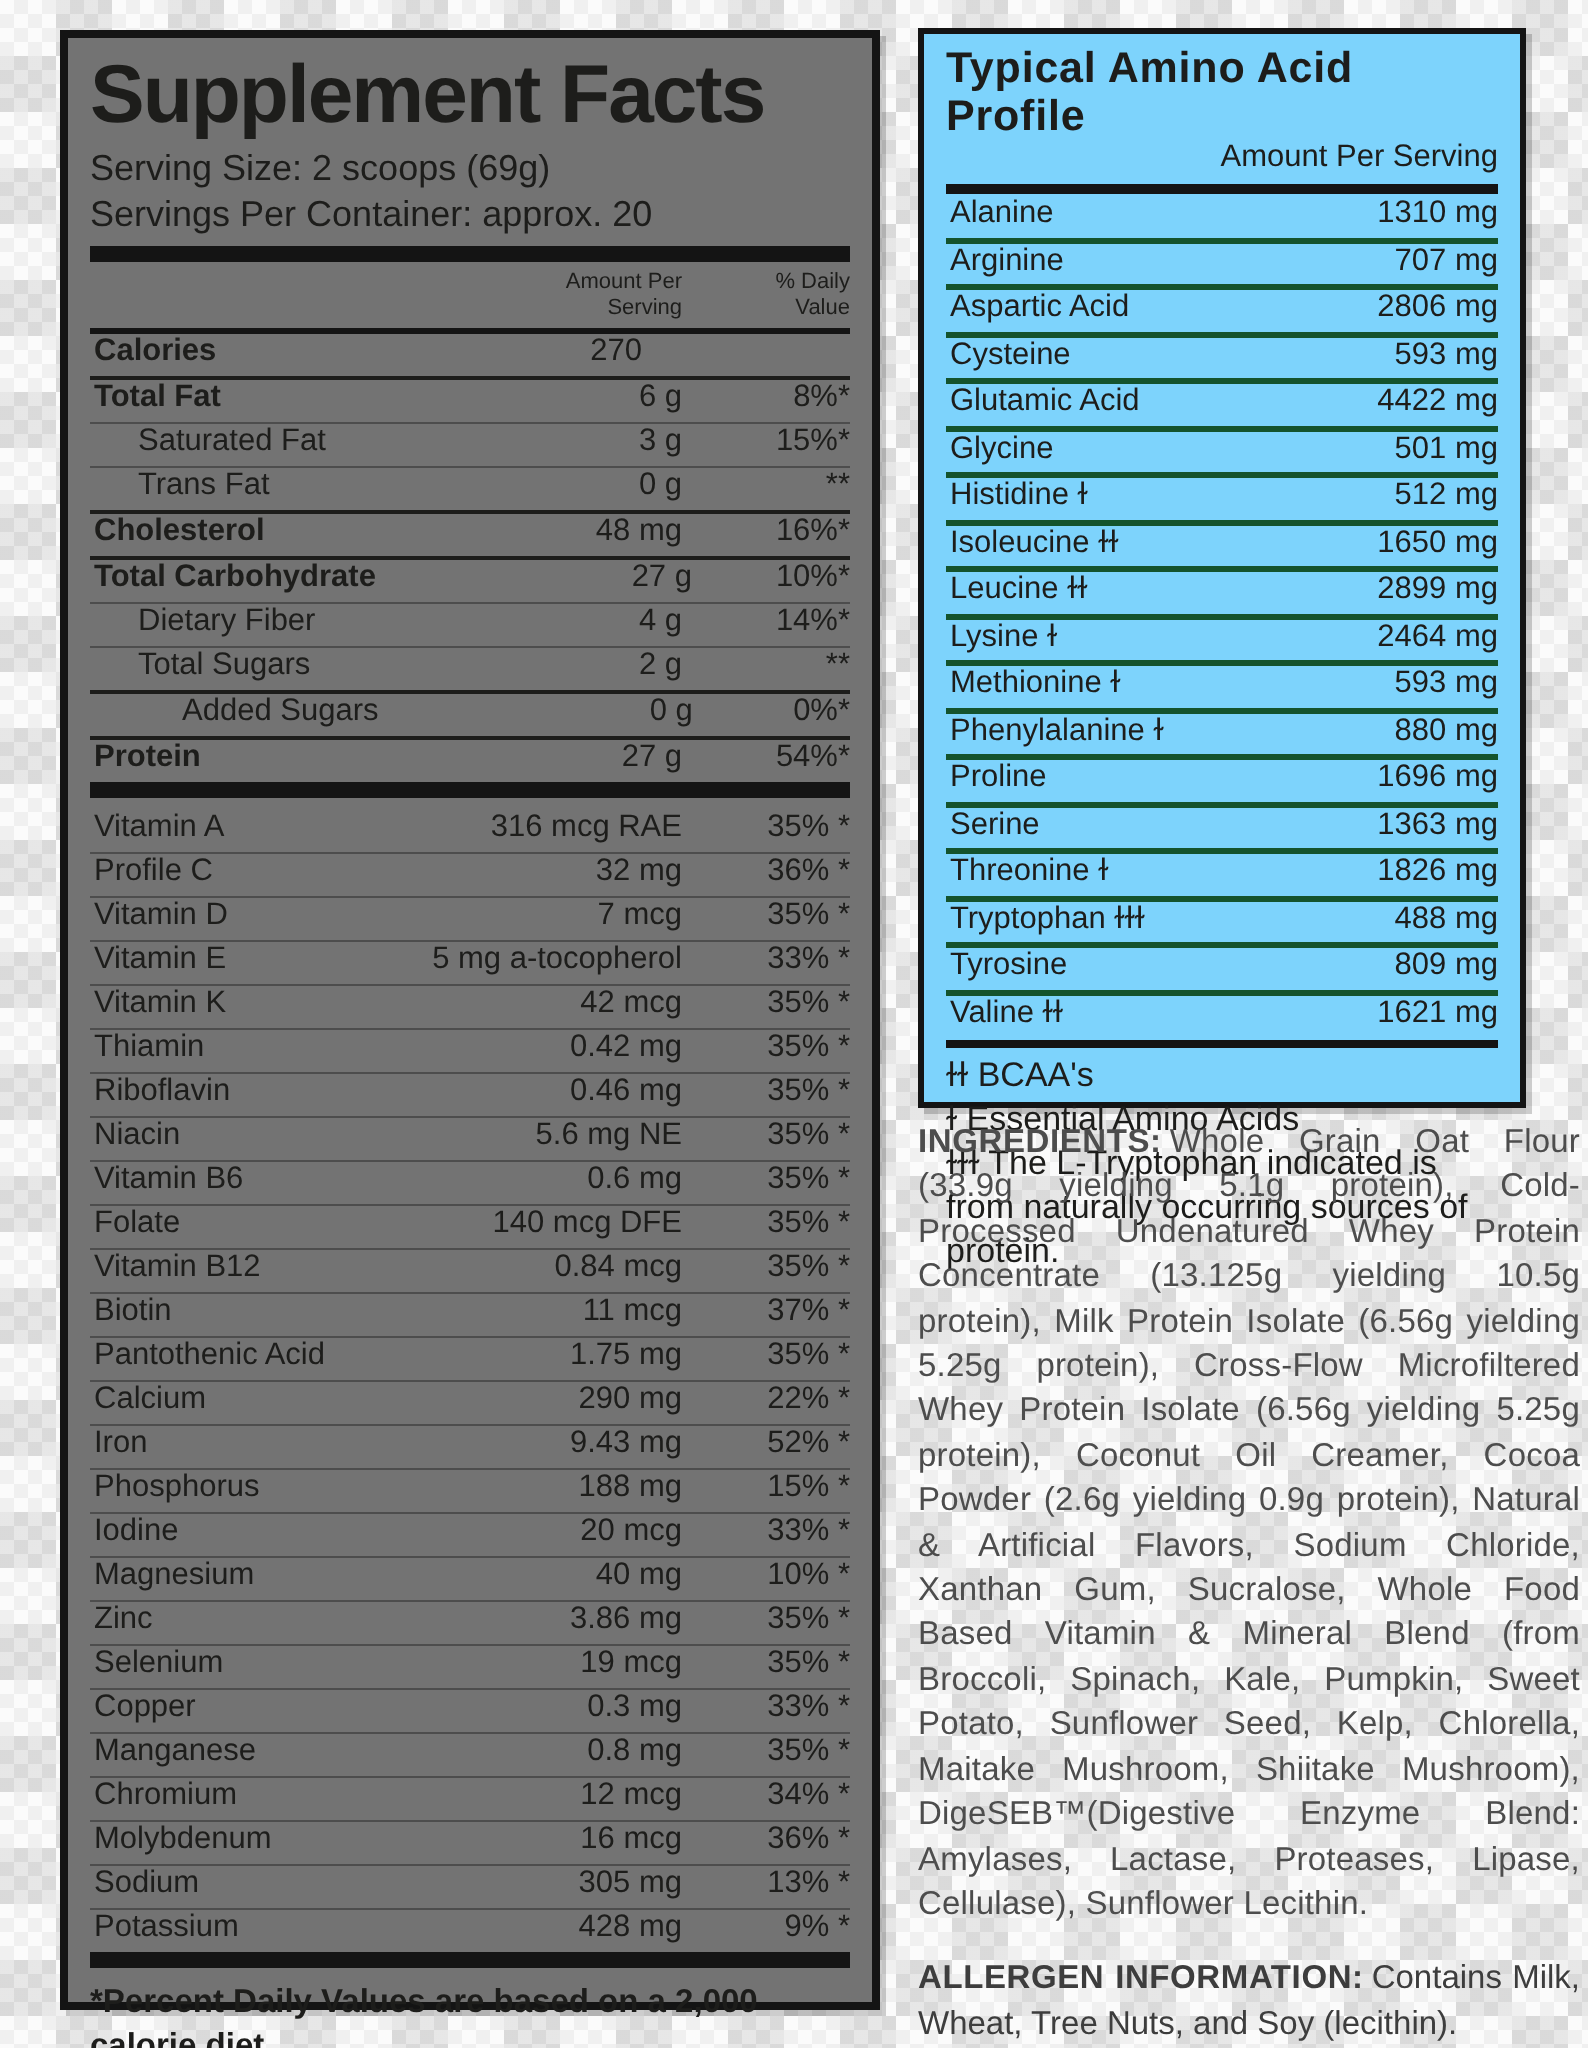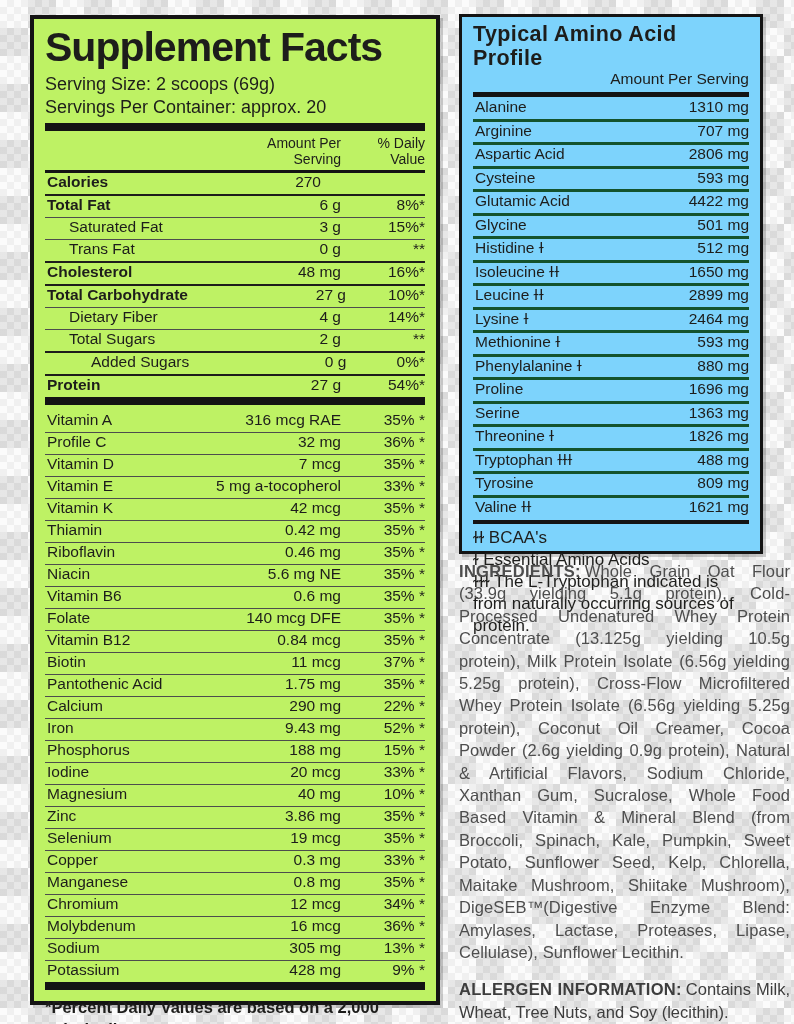--- a/index.html
+++ b/index.html
@@ -8,29 +8,29 @@
     font-family:"Liberation Sans", sans-serif;
     background-color:#f1f1f1;
     background-image:
       conic-gradient(rgba(200,200,200,0.35) 25%, rgba(255,255,255,0.45) 0 50%, rgba(200,200,200,0.35) 0 75%, rgba(255,255,255,0.45) 0),
       conic-gradient(#e4e4e4 25%, #f7f7f7 0 50%, #e4e4e4 0 75%, #f7f7f7 0);
     background-size:56px 56px, 14px 14px;
   }
   
   .facts-panel{
     position:absolute;left:30px;top:15px;width:410px;height:990px;
-    background:#bef264;border:4px solid #141414;box-sizing:border-box;
+    background:#737373;border:4px solid #141414;box-sizing:border-box;
     padding:4px 11px 6px 11px;color:#1d1d1b;
     box-shadow:3px 3px 0 rgba(0,0,0,0.18);
   }
   .sf-title{font-size:41px;font-weight:bold;letter-spacing:-1px;line-height:1.08;margin:2px 0 4px 0;}
   .sf-serving{font-size:18px;line-height:1.25;}
   .bar8{height:8px;background:#141414;margin-top:5px;}
   .bar8b{height:8px;background:#141414;}
-  .hdr-row{display:flex;align-items:flex-start;padding:4px 0 3px 0;border-bottom:3px solid #141414;font-size:14px;line-height:1.15;}
+  .hdr-row{display:flex;align-items:flex-start;padding:4px 0 3px 0;border-bottom:3px solid #141414;font-size:11px;line-height:1.15;}
   .hdr-sp{flex:1;}
   .hdr-amt{width:168px;text-align:right;white-space:pre-line;}
   .hdr-dv{width:84px;text-align:right;white-space:pre-line;}
   .f-row{display:flex;align-items:baseline;height:21px;font-size:15.5px;}
   .f-row.sep1{border-bottom:1px solid #4d4d4d;}
   .f-row.sep2{border-bottom:2.5px solid #1d1d1b;justify-content:flex-end;}
   .f-row.b .f-label{font-weight:bold;}
   .f-label{flex:1;white-space:nowrap;padding-left:2px;}
   .ind1 .f-label{padding-left:24px;}
   .ind2 .f-label{padding-left:46px;}

